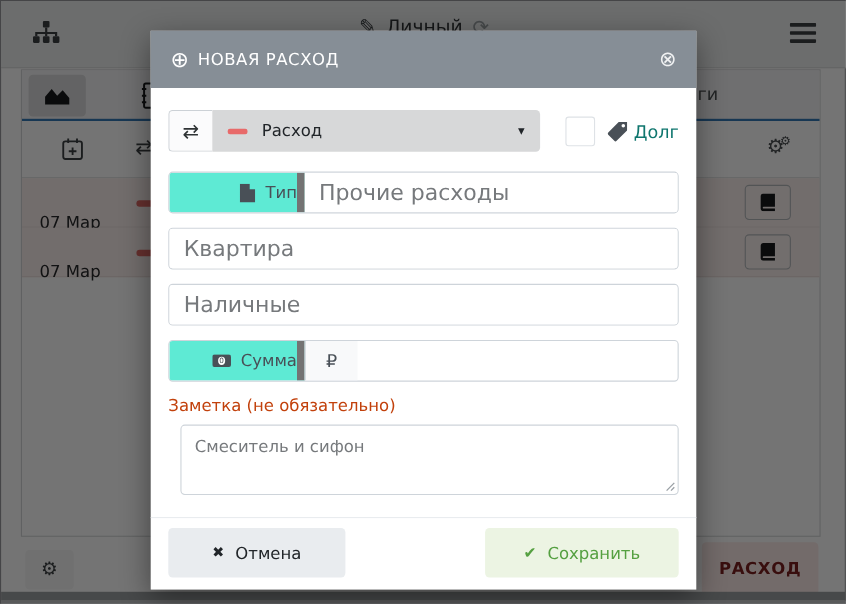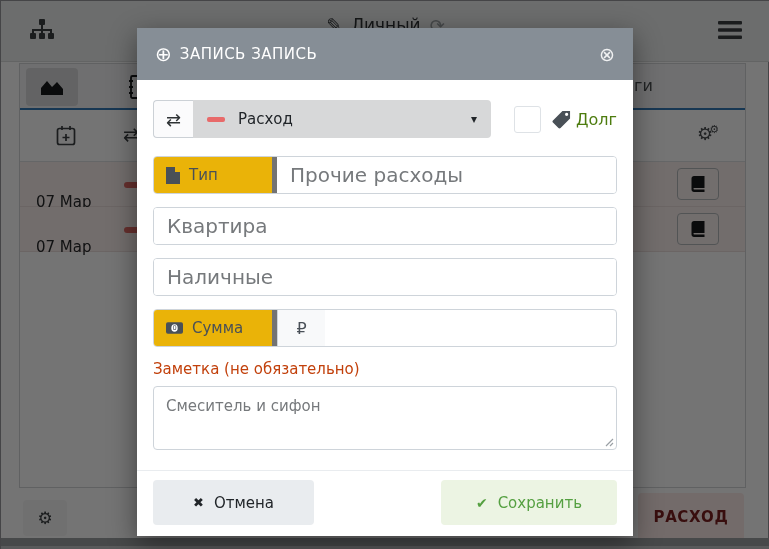--- a/index.html
+++ b/index.html
@@ -51,29 +51,29 @@
   .modal-body { padding:20px 16px 0 16px; }
   .row-type { display:flex; align-items:center; height:38px; margin-bottom:18px; }
   .addon-swap { width:40px; height:38px; background:#fbfbfc; border:1px solid #ccd1d6; border-right:none; border-radius:4px 0 0 4px; display:flex; align-items:center; justify-content:center; font-size:18px; color:#2f3335; }
   .type-select { width:298px; height:38px; background:#d7d8d9; border-radius:0 4px 4px 0; display:flex; align-items:center; padding:0 14px; cursor:pointer; }
   .type-select .dash { width:18px; height:5px; border-radius:2px; background:#e86a6a; margin-right:13px; }
   .type-select .val { font-size:15px; color:#212529; }
   .type-select .caret { margin-left:auto; font-size:12px; color:#212529; }
   .debt-wrap { margin-left:auto; display:flex; align-items:center; }
   .debt-check { appearance:none; -webkit-appearance:none; width:27px; height:27px; border:1px solid #dee2e6; border-radius:3px; background:#fff; cursor:pointer; }
   .debt-wrap svg { margin:0 5px 0 11px; }
-  .debt-label { font-size:16px; color:#4d7c0f; }
+  .debt-label { font-size:16px; color:#0f766e; }
 
   .fgroup { display:flex; height:38px; border:1px solid #ced4da; border-radius:4px; margin-bottom:13px; overflow:hidden; background:#fff; }
-  .flabel { width:123px; flex:0 0 123px; background:#eab308; border-right:5px solid #737373; display:flex; align-items:center; padding-left:12px; gap:9px; font-size:15px; color:#495057; }
+  .flabel { width:123px; flex:0 0 123px; background:#5eead4; border-right:7px solid #737373; display:flex; align-items:center; padding-left:12px; gap:9px; font-size:15px; color:#495057;justify-content:flex-end; }
   .fgroup input { flex:1; border:none; outline:none; padding:0 13px; font-size:20px; color:#76797c; font-family:inherit; background:#fff; min-width:0; }
   .fsuffix { width:48px; flex:0 0 48px; background:#f8f9fa; border-left:1px solid #ced4da; display:flex; align-items:center; justify-content:center; font-size:16px; color:#495057; }
 
   .note-label { margin:12px 0 8px 0; font-size:15px; color:#c2410c; }
-  .note-wrap { position:relative; }
+  .note-wrap { position:relative;margin-left:11px; }
   .note-wrap textarea { width:100%; height:64px; border:1px solid #ced4da; border-radius:4px; padding:10px 12px; font-size:15px; color:#76797c; font-family:inherit; resize:none; outline:none; display:block; }
   .resize-grip { position:absolute; right:3px; bottom:3px; }
 
   .modal-footer { margin-top:20px; border-top:1px solid #e9ecef; padding:9px 16px 11px 16px; display:flex; justify-content:space-between; }
   .btn { height:45px; border:none; border-radius:4px; display:flex; align-items:center; gap:10px; font-size:15px; font-family:inherit; cursor:pointer; }
   .btn-cancel { background:#e9ecef; color:#212529; padding:0 40px; }
   .btn-cancel .x { font-size:13px; }
   .btn-save { background:#ecf4e3; color:#55a041; padding:0 35px; }
   .btn-save .check { font-size:14px; }
 
@@ -166,21 +166,21 @@
 
     <div class="page-bottom"></div>
     <div class="page-bottom2"></div>
   </div>
 
   <div class="overlay"></div>
 
   <div class="modal">
     <div class="modal-header">
       <span class="plus">⊕</span>
-      <span class="title">ЗАПИСЬ ЗАПИСЬ</span>
+      <span class="title">НОВАЯ РАСХОД</span>
       <span class="close">⊗</span>
     </div>
 
     <div class="modal-body">
 
       <div class="row-type">
         <div class="addon-swap">
           <span>⇄</span>
         </div>
         <div class="type-select">

